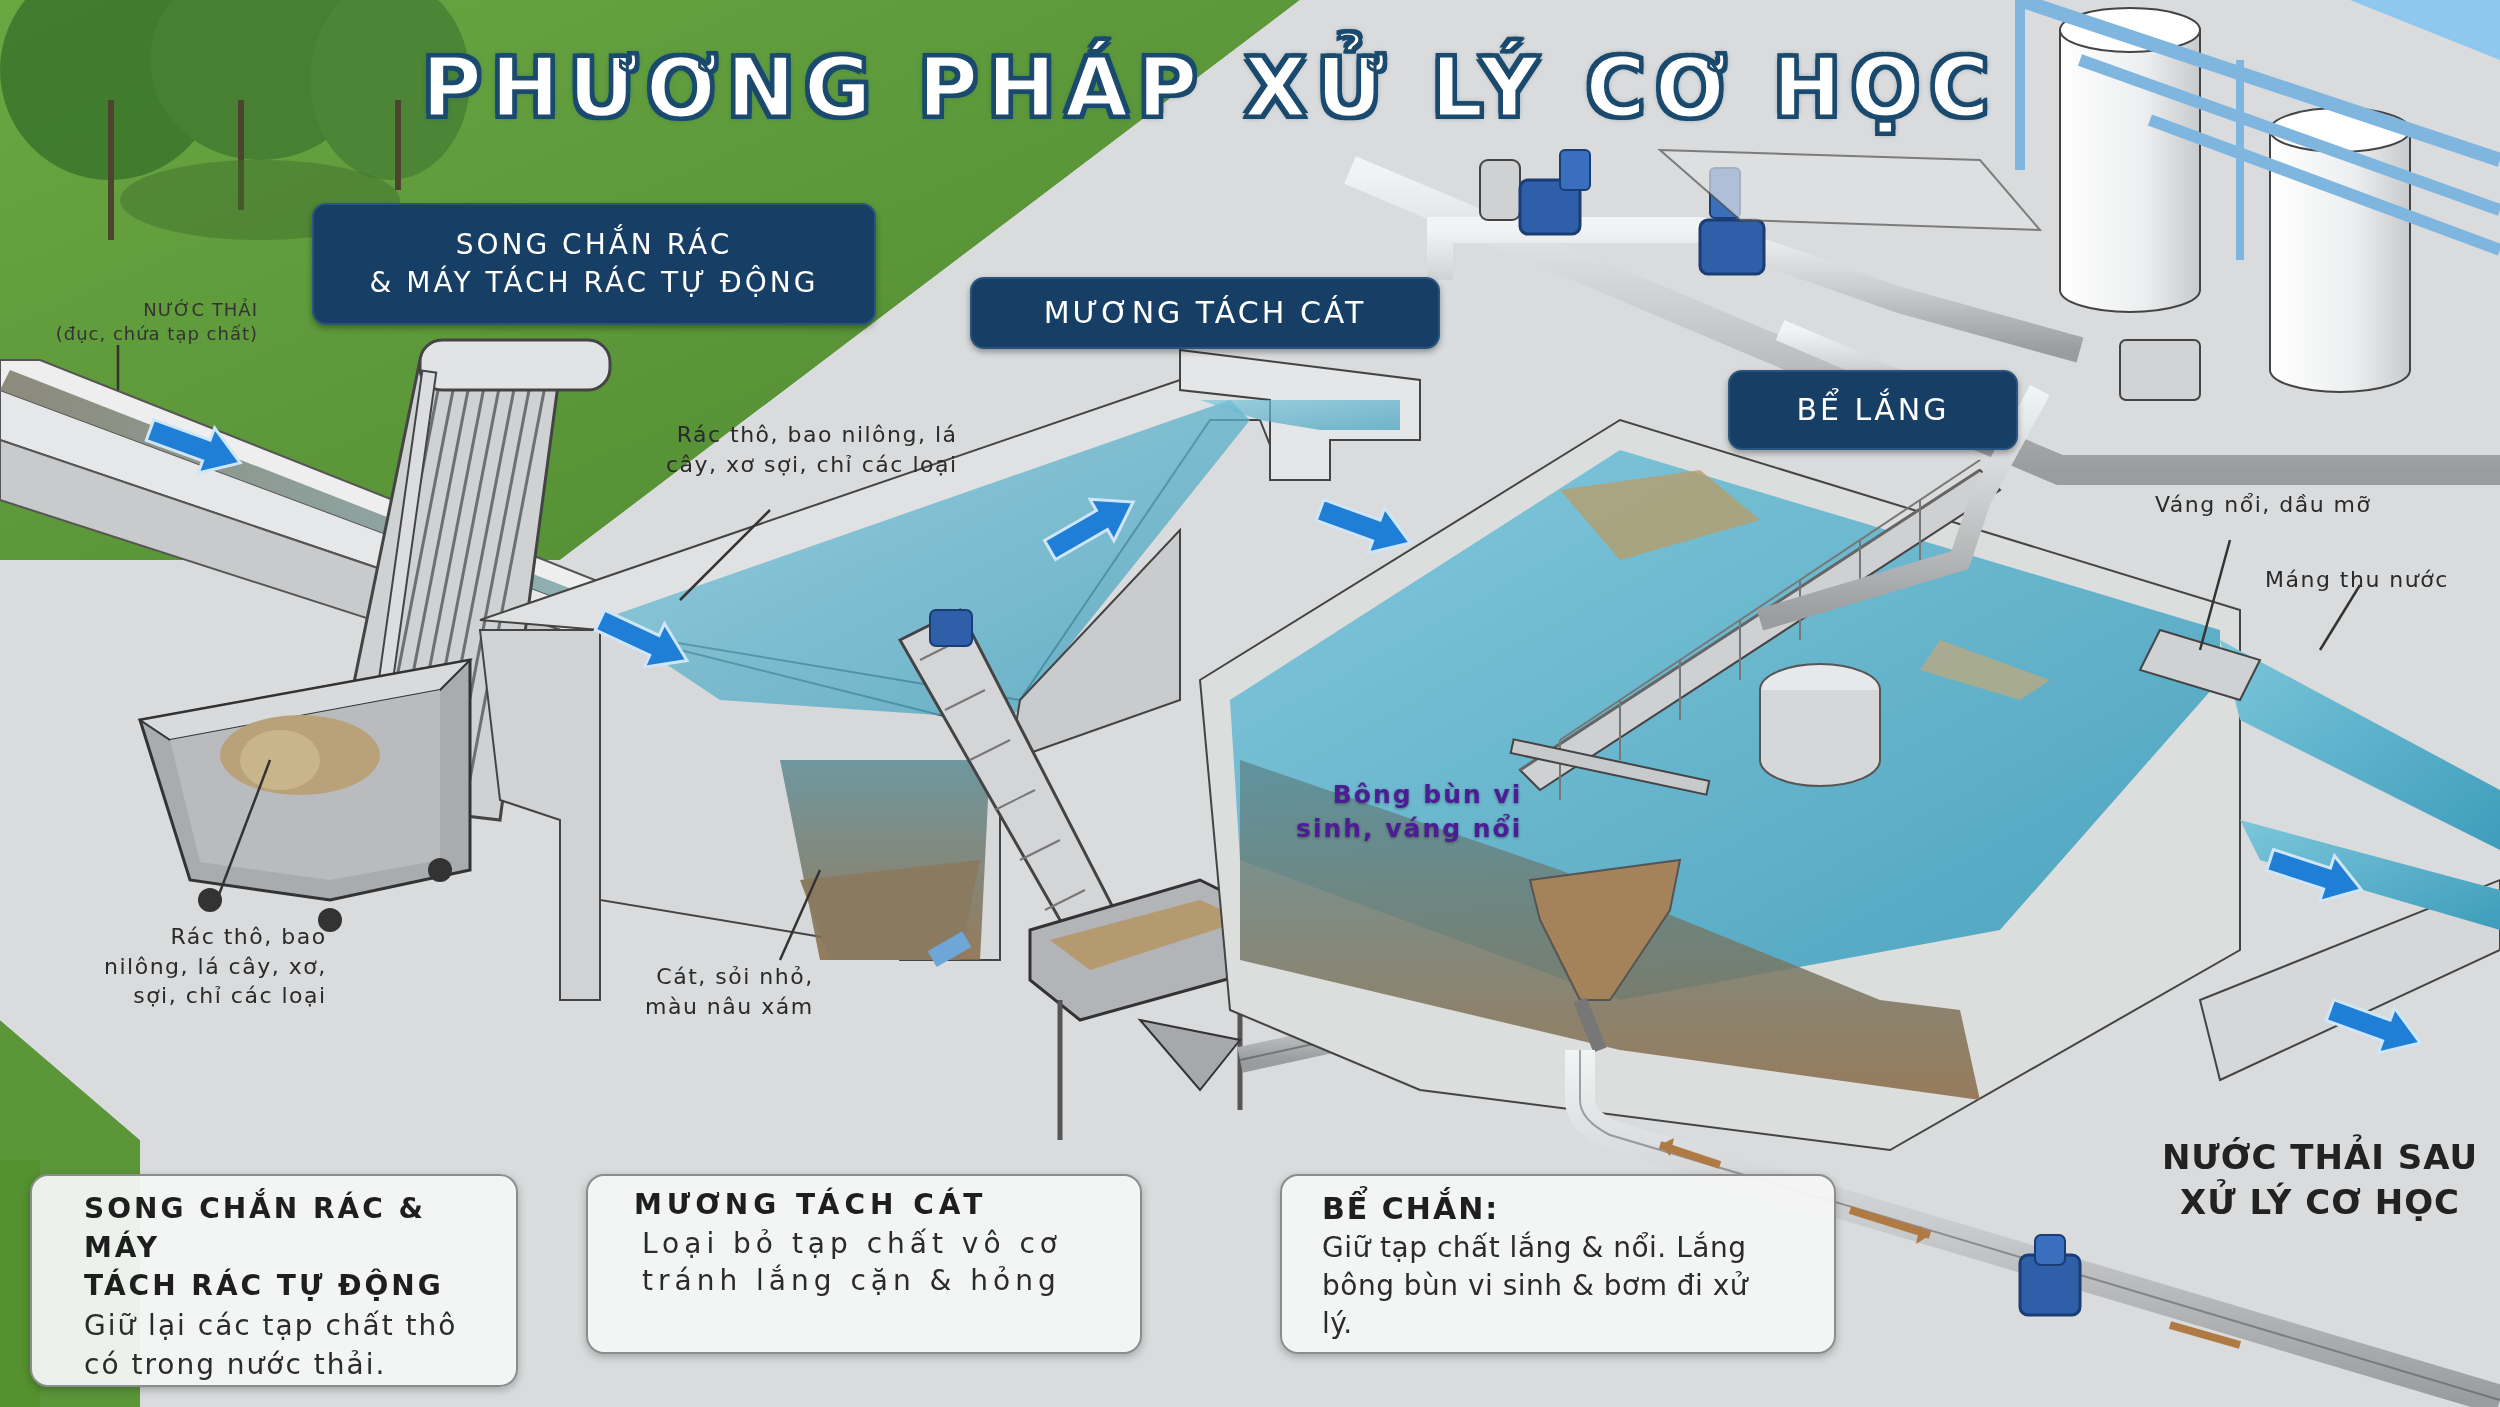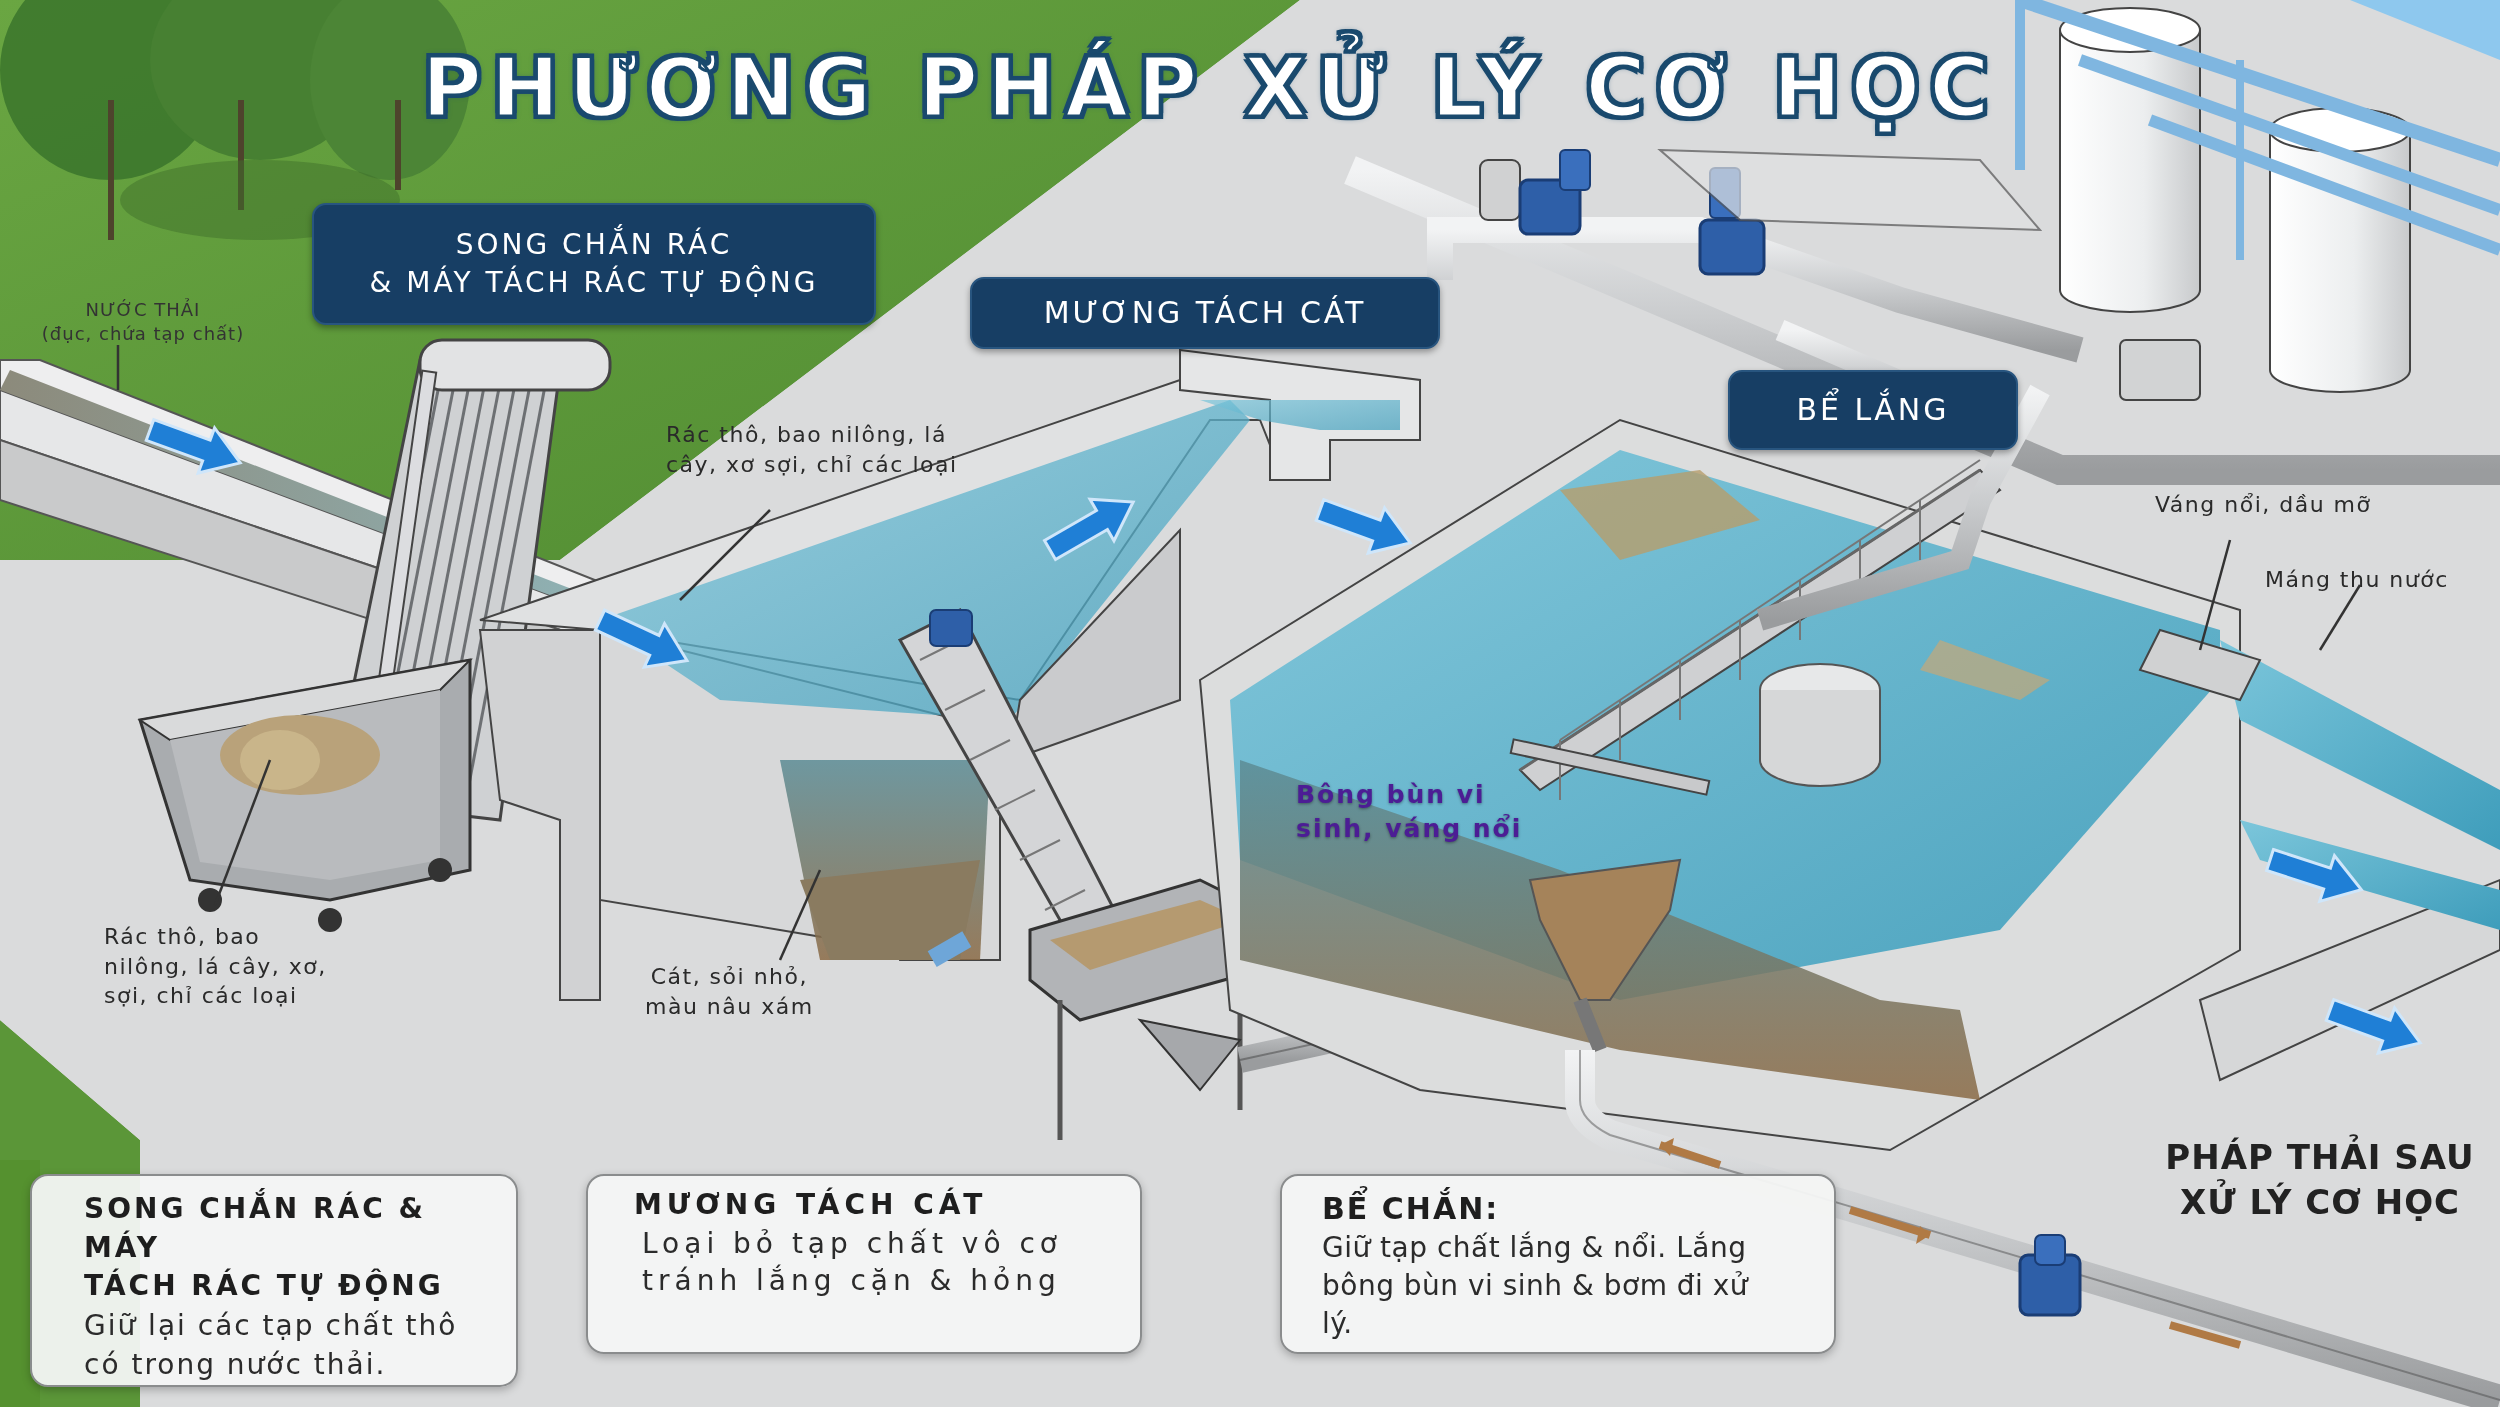--- a/index.html
+++ b/index.html
@@ -22,21 +22,21 @@
   .tag {
     position: absolute; background: #173e64; border: 2px solid #28557f; border-radius: 14px;
     color: #ffffff; font-family: "DejaVu Sans", sans-serif; letter-spacing: 3px;
     display: flex; flex-direction: column; align-items: center; justify-content: center;
     box-shadow: 0 3px 6px rgba(0,0,0,0.35); text-align: center; line-height: 1.35;
   }
   .tag span { display: block; }
 
   
   .note { position: absolute; font-family: "DejaVu Sans", sans-serif; color: #2a2a2a; letter-spacing: 1.5px; line-height: 1.35; }
-  .note span { display: block; }
+  .note span { display: block; text-align: right; }
   .note.white { color: #4c1d95; font-weight: bold; letter-spacing: 2px; text-shadow: 0 1px 3px rgba(0,0,0,0.4); }
 
   
   .card {
     position: absolute; background: rgba(244,245,244,0.95); border: 2px solid #8a8c8d; border-radius: 18px;
     padding: 16px 30px; box-shadow: 0 3px 8px rgba(0,0,0,0.25);
   }
   .card-title { font-family: "DejaVu Sans", sans-serif; font-weight: bold; color: #1e1e1e; font-size: 28px; letter-spacing: 3px; line-height: 1.38; }
   .card-title span { display: block; }
   .card-body { font-family: "DejaVu Sans", sans-serif; color: #2b2b2b; font-size: 28px; letter-spacing: 2px; line-height: 1.4; }
@@ -338,17 +338,17 @@
       <span>BỂ CHẮN:</span>
     </div>
     <div class="card-body" style="letter-spacing:0.5px; line-height:1.35;">
       <span>Giữ tạp chất lắng &amp; nổi. Lắng</span>
       <span>bông bùn vi sinh &amp; bơm đi xử</span>
       <span>lý.</span>
     </div>
   </div>
 
   <div class="outflow-label">
-    <span>PHÁP THẢI SAU</span>
+    <span>NƯỚC THẢI SAU</span>
     <span>XỬ LÝ CƠ HỌC</span>
   </div>
 
 </div>
 
 </body></html>

